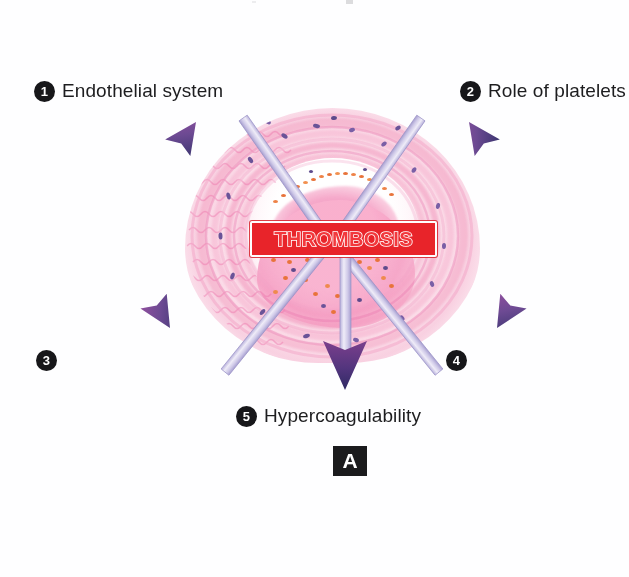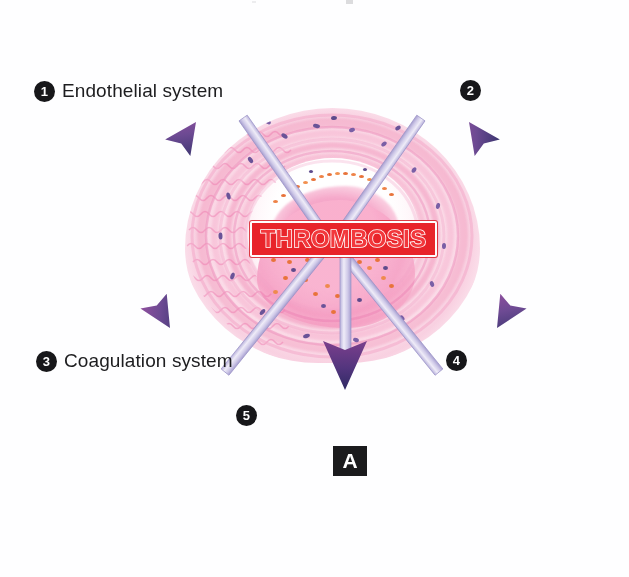--- a/index.html
+++ b/index.html
@@ -96,21 +96,21 @@
   
   .banner{
     position:absolute;left:250px;top:221px;width:183px;height:32px;
     display:flex;align-items:center;justify-content:center;
     background:#e8242a;
     border:2px solid #ffffff;
     box-shadow:0 0 0 1px rgba(214,30,40,.85);
     border-radius:2px;
   }
   .banner span{
-    font-size:24px;font-weight:700;color:#f2383c;letter-spacing:.3px;
+    font-size:20px;font-weight:700;color:#f2383c;letter-spacing:.3px;
     -webkit-text-stroke:1.6px #ffffff;
     paint-order:stroke fill;
     font-family:"Liberation Sans", sans-serif;
     text-align:center;
   }
 
   
   .panel{
     position:absolute;left:333px;top:446px;width:34px;height:30px;
     background:#1b1b1d;color:#ffffff;
@@ -332,32 +332,33 @@
     <span>THROMBOSIS</span>
   </div>
 
   <div class="lab lab-1">
     <span class="bullet">1</span>
     <span>Endothelial system</span>
   </div>
 
   <div class="lab lab-2">
     <span class="bullet">2</span>
+    <span>Role of platelets</span>
   </div>
 
   <div class="lab lab-3">
     <span class="bullet">3</span>
-    <span>Coagulation system</span>
   </div>
 
   <div class="lab lab-4">
     <span class="bullet">4</span>
   </div>
 
   <div class="lab lab-5">
     <span class="bullet">5</span>
+    <span>Hypercoagulability</span>
   </div>
 
   <div class="panel">
     <span>A</span>
   </div>
 
 </div>
 
 </body></html>

